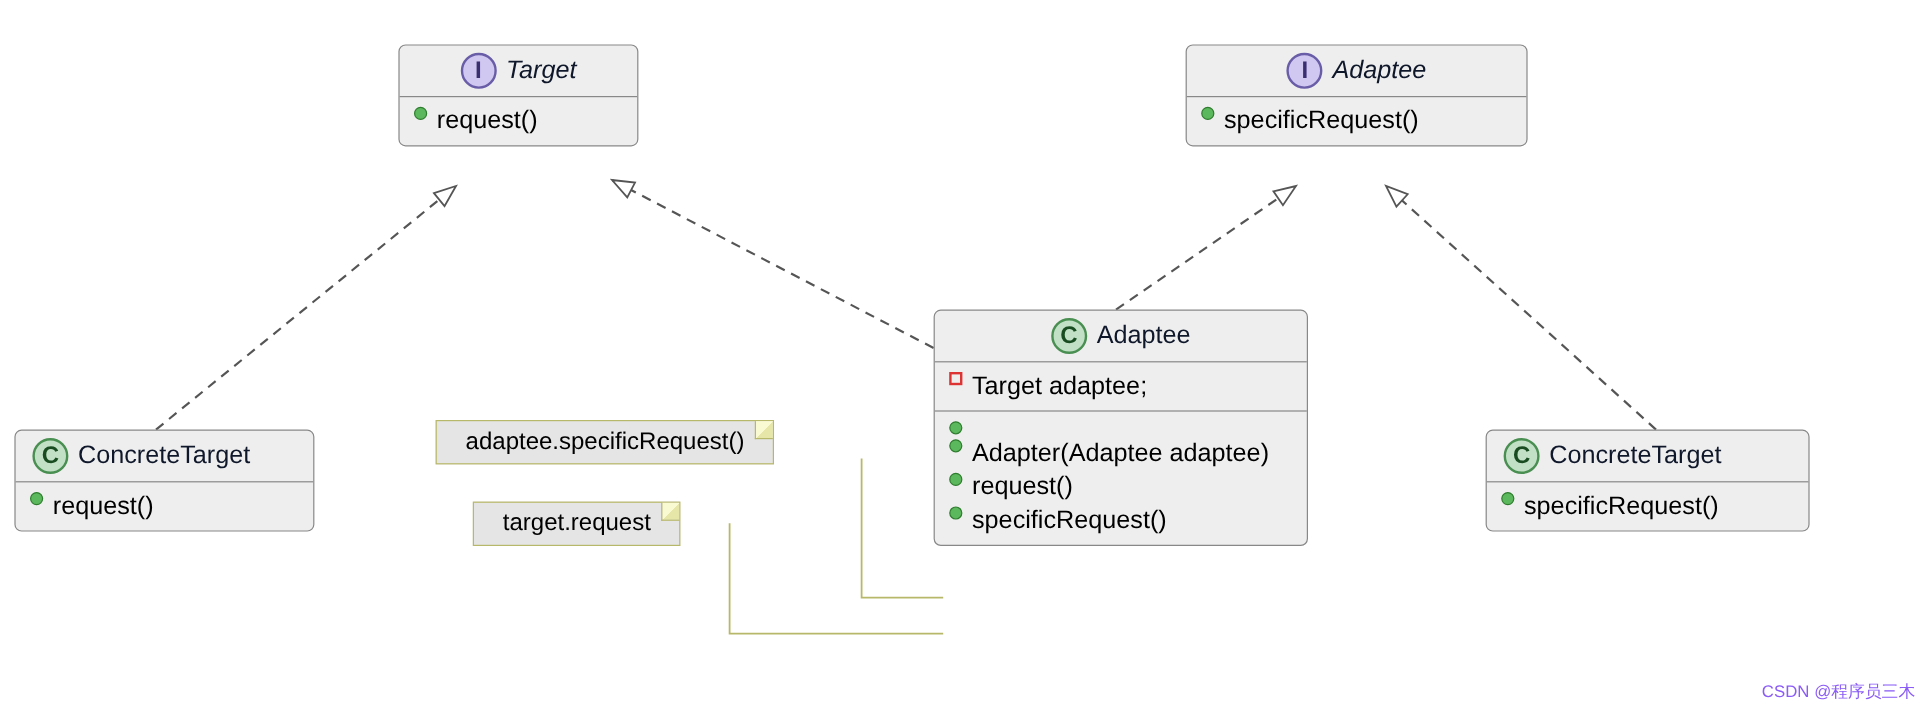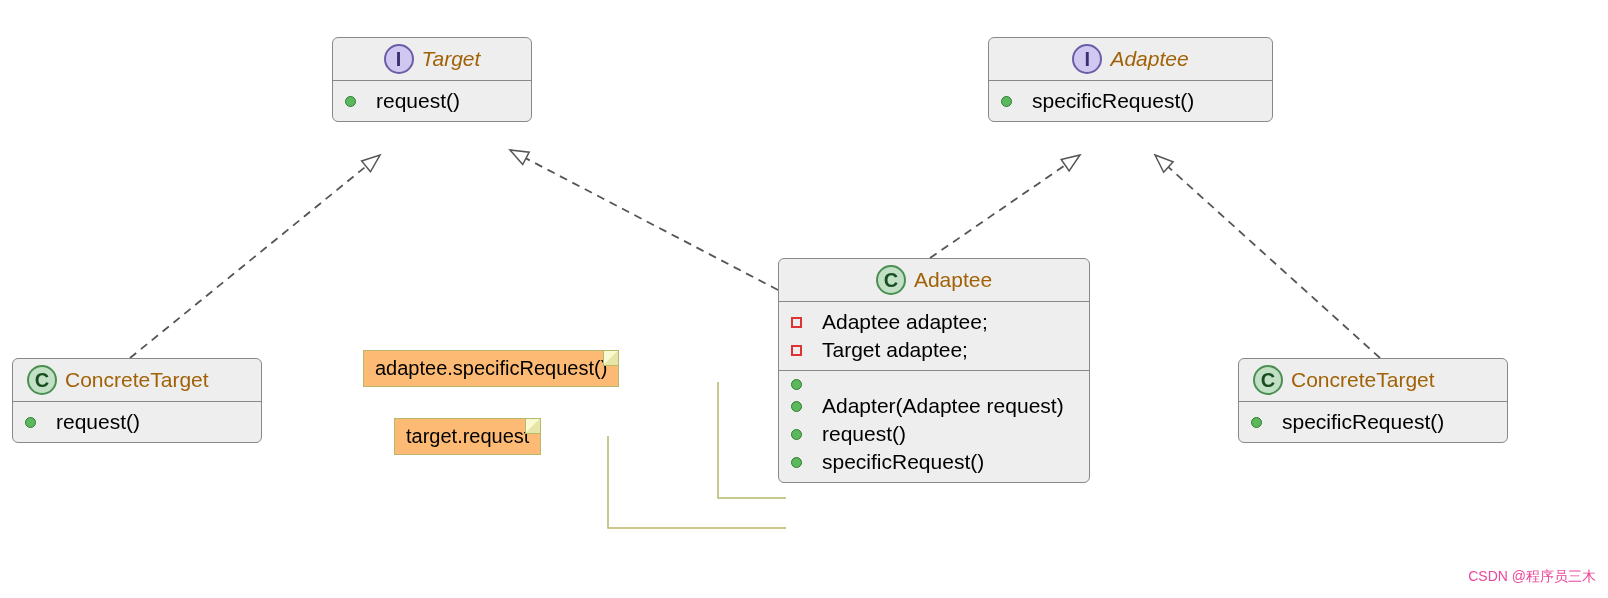--- a/index.html
+++ b/index.html
@@ -32,27 +32,26 @@
     gap: 8px;
     padding: 6px 14px;
     border-bottom: 1.5px solid #888888;
   }
   .uml-section {
     border-bottom: 1.5px solid #888888;
     padding: 6px 12px;
   }
   .uml-section:last-child { border-bottom: none; }
   .uml-name {
-    color: #a16207;
+    color: #0f172a;
   }
   .uml-name.italic { font-style: italic; }
   .row {
     display: flex;
-    align-items: center;
-    gap: 20px;
+    gap: 8px;
     padding: 2px 0;
     white-space: nowrap;
   }
   .dot-green {
     display: inline-block;
     width: 11px; height: 11px;
     background: #5cb85c;
     border: 1.5px solid #2e7d2e;
     border-radius: 50%;
   }
@@ -77,40 +76,40 @@
     border-color: #6a5da8;
     color: #3a2f70;
   }
   .badge-c {
     background: #c2e0c6;
     border-color: #4a8f52;
     color: #194d21;
   }
   .note {
     position: absolute;
-    background: #fdba74;
+    background: #e5e5e5;
     border: 1.5px solid #b8b86a;
-    padding: 6px 11px;
+    padding: 6px 24px;
     font-size: 20px;
   }
   .note::after {
     content: "";
     position: absolute;
     top: 0; right: 0;
     width: 14px; height: 14px;
     background: linear-gradient(135deg, #fafad2 0 50%, #e6e6a8 50% 100%);
     border-left: 1.5px solid #b8b86a;
     border-bottom: 1.5px solid #b8b86a;
   }
   .watermark {
     position: absolute;
     right: 12px;
     bottom: 12px;
     font-size: 14px;
-    color: #ec4899;
+    color: #8b5cf6;
   }
 </style>
 </head>
 <body>
 
 <svg class="conn">
   <defs>
     <marker id="tri" markerWidth="22" markerHeight="18" refX="20" refY="9" orient="auto" markerUnits="userSpaceOnUse">
       <path d="M2,2 L20,9 L2,16 Z" fill="#ffffff" stroke="#555555" stroke-width="1.5"></path>
     </marker>
@@ -182,34 +181,30 @@
 </div>
 
 <div class="uml-box" style="left:778px; top:258px; width:312px;">
   <div class="uml-header">
     <span class="badge badge-c">C</span>
     <span class="uml-name">Adaptee</span>
   </div>
   <div class="uml-section">
     <div class="row">
       <span class="sq-red"></span>
-      <span>Adaptee adaptee;</span>
-    </div>
-    <div class="row">
-      <span class="sq-red"></span>
       <span>Target adaptee;</span>
     </div>
   </div>
   <div class="uml-section">
     <div class="row">
       <span class="dot-green"></span>
     </div>
     <div class="row">
       <span class="dot-green"></span>
-      <span>Adapter(Adaptee request)</span>
+      <span>Adapter(Adaptee adaptee)</span>
     </div>
     <div class="row">
       <span class="dot-green"></span>
       <span>request()</span>
     </div>
     <div class="row">
       <span class="dot-green"></span>
       <span>specificRequest()</span>
     </div>
   </div>

